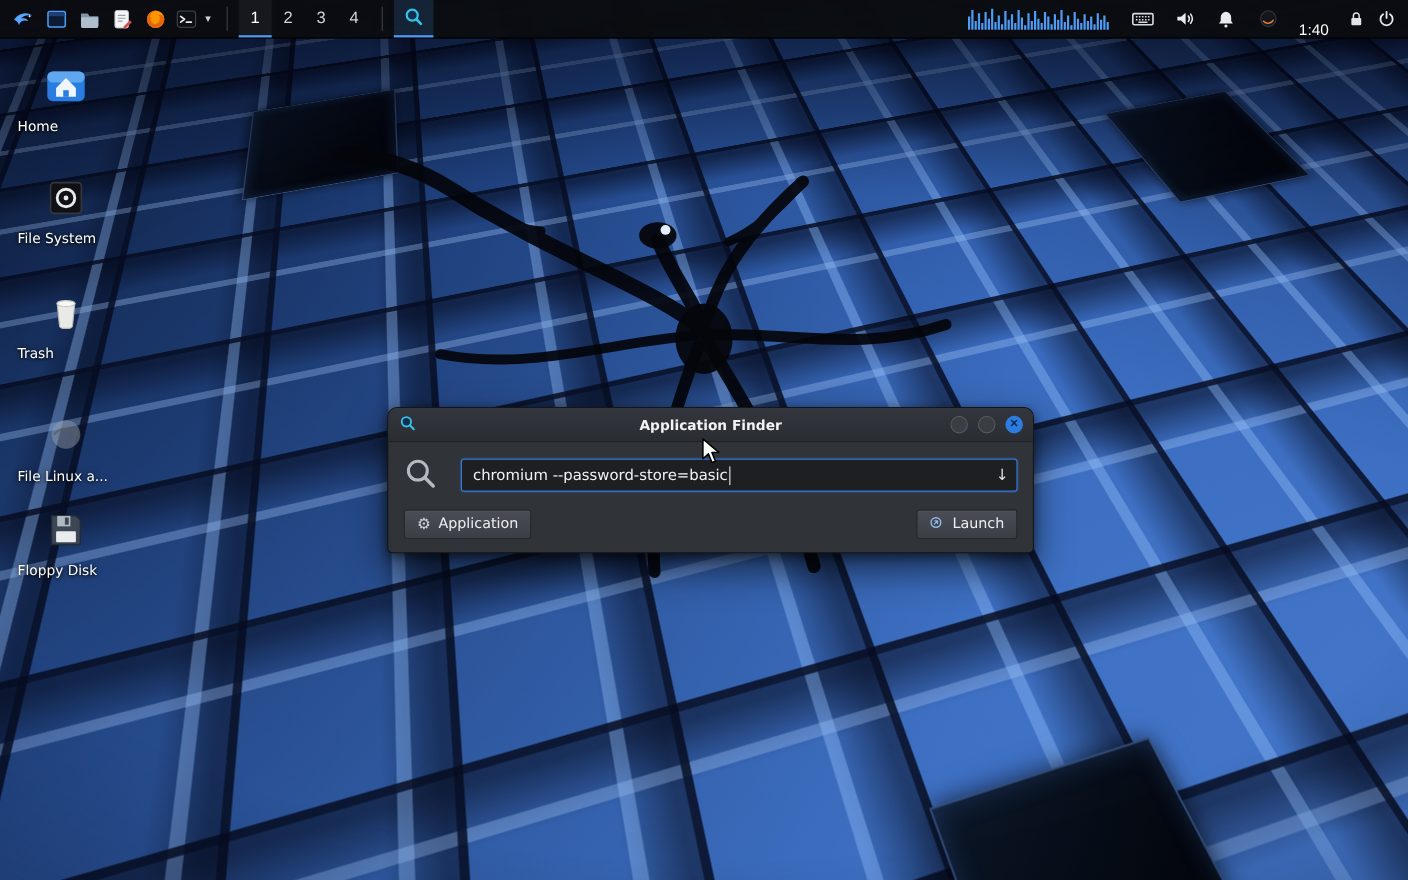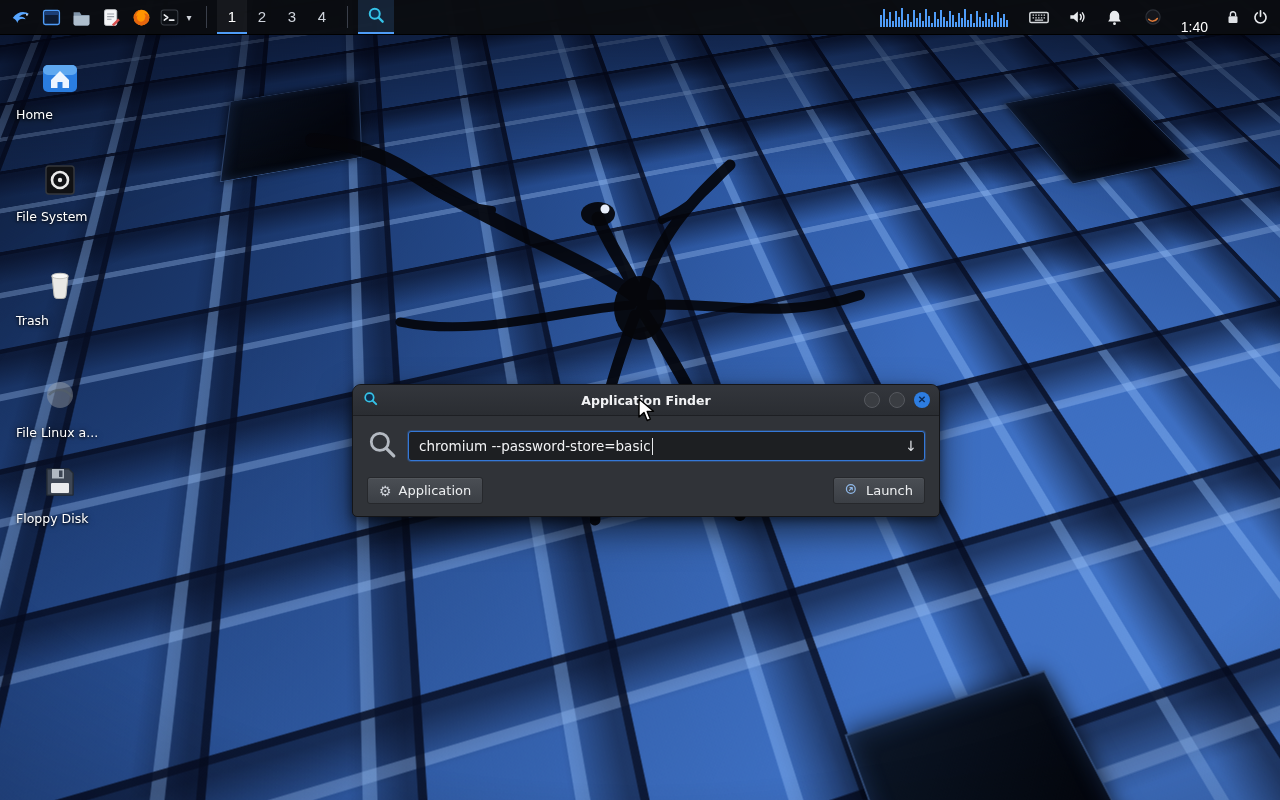--- a/index.html
+++ b/index.html
@@ -51,33 +51,33 @@
   .clock{font-size:14px;color:#ffffff;margin:0 12px;}
   .visualizer{margin-right:18px;display:flex;align-items:flex-end;}
 
   
   .icon-col{position:absolute;left:16px;top:0;z-index:10;width:88px;}
   .dicon-item{position:absolute;left:0;width:88px;text-align:left;}
   .dicon{width:44px;height:44px;margin:0 auto;display:flex;align-items:center;justify-content:center;}
   .dlabel{margin-top:7px;font-size:12.5px;color:#ffffff;text-shadow:0 1px 3px rgba(0,0,0,.95), 0 0 6px rgba(0,0,0,.6);}
 
   
-  .dialog{position:absolute;left:352px;top:384px;width:586px;z-index:60;
+  .dialog{position:absolute;left:352px;top:370px;width:586px;z-index:60;
     background:#303338;border:1px solid #141518;border-radius:9px 9px 5px 5px;
     box-shadow:0 14px 34px rgba(0,0,0,.6), 0 3px 10px rgba(0,0,0,.45);}
   .titlebar{height:30px;display:flex;align-items:center;position:relative;
     background:linear-gradient(#33363c,#2a2d32);border-bottom:1px solid #1d1f23;border-radius:8px 8px 0 0;padding:0 9px;}
   .titlebar .title{position:absolute;left:0;right:0;text-align:center;
     font-size:12.5px;font-weight:bold;color:#f2f3f5;pointer-events:none;}
   .winbtns{margin-left:auto;display:flex;align-items:center;gap:9px;z-index:2;}
   .wbtn{width:16px;height:16px;border-radius:50%;border:none;padding:0;display:flex;align-items:center;justify-content:center;}
   .wbtn.dim{background:#3a3d42;border:1.5px solid #55585e;box-sizing:border-box;}
   .wbtn.close{background:#2d7de1;color:#0a2a55;font-size:10px;font-weight:bold;line-height:1;}
   .dialog-body{padding:11px 14px 12px;}
-  .search-row{display:flex;align-items:center;gap:11px;margin:2px 0 14px;}
+  .search-row{display:flex;align-items:center;gap:22px;margin:2px 0 14px;}
   .entry{flex:1;position:relative;height:30px;background:#1d1f22;border:1px solid #3478d8;
     box-shadow:0 0 0 1px rgba(52,120,216,.3);border-radius:3px;display:flex;align-items:center;padding:0 26px 0 10px;box-sizing:border-box;}
   .entry input{flex:1;background:transparent;border:none;outline:none;color:#f1f2f4;
     font-size:13.5px;font-family:"DejaVu Sans",sans-serif;padding:0;}
   .caret{position:absolute;left:243px;top:6px;width:1px;height:17px;background:#e8eaed;}
   .drop-arrow{position:absolute;right:7px;top:0;height:100%;display:flex;align-items:center;color:#dfe2e6;font-size:14px;}
   .btn-row{display:flex;justify-content:space-between;}
   .gtk-btn{display:inline-flex;align-items:center;gap:7px;height:27px;padding:0 11px;
     background:linear-gradient(#4a4e54,#3b3f45);border:1px solid #26282c;border-radius:3px;
     color:#eceef0;font-size:13px;font-family:"DejaVu Sans",sans-serif;box-shadow:inset 0 1px 0 rgba(255,255,255,.05);}

